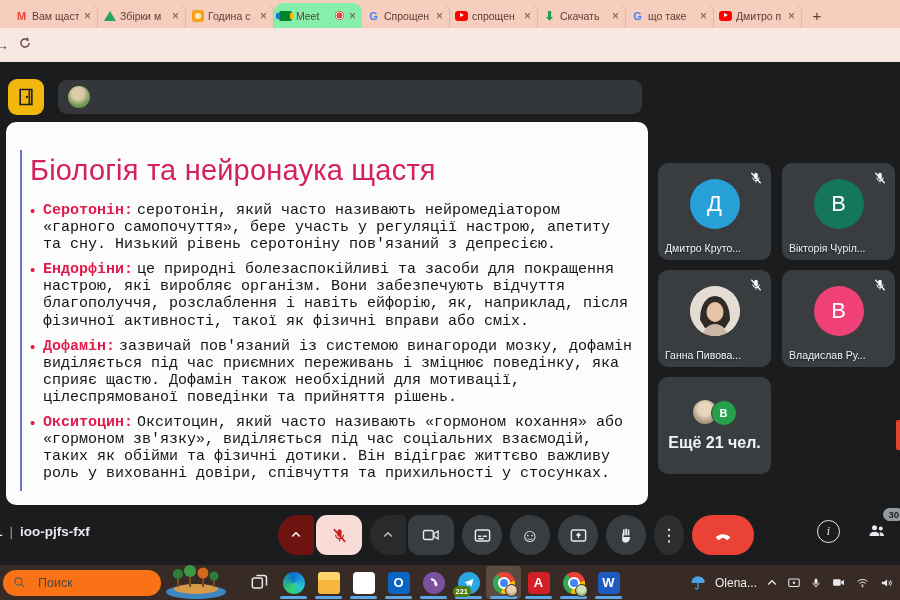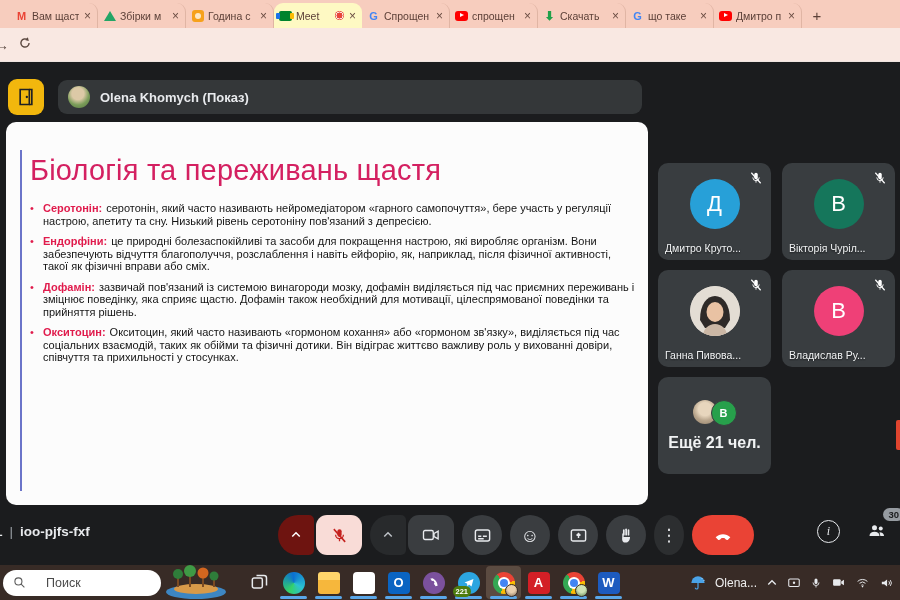--- a/index.html
+++ b/index.html
@@ -4,21 +4,21 @@
 <style>
   html,body{margin:0;padding:0}
   body{width:900px;height:600px;overflow:hidden;position:relative;
        font-family:"Liberation Sans",sans-serif;background:#1b1c1e;}
   
   .tabbar{position:absolute;top:0;left:0;width:900px;height:28px;background:#f7cdbe;
           display:flex;align-items:flex-end;padding-left:10px;box-sizing:border-box}
   .tab{width:88px;height:25px;display:flex;align-items:center;gap:4px;padding:0 5px;
        box-sizing:border-box;border-radius:9px 9px 0 0;position:relative;color:#5c4038;}
   .tab:not(.active){border-right:1px solid rgba(120,70,50,.18)}
-  .tab.active{background:#fef9c3;border-right:none}
+  .tab.active{background:#86efac;border-right:none}
   .tab .tlabel{font-size:10.5px;white-space:nowrap;overflow:hidden;flex:1}
   .tab .tclose{font-size:12px;color:#6b4d43;padding:0 1px;cursor:pointer}
   .tico{width:13px;height:13px;display:inline-flex;align-items:center;justify-content:center;
         font-size:11px;font-weight:bold;flex:none}
   .ic-gmail{color:#ea4335}
   .ic-google{color:#4285f4}
   .ic-drive{width:0;height:0;border-left:6px solid transparent;border-right:6px solid transparent;
             border-bottom:10px solid #23a566}
   .ic-classroom{width:12px;height:12px;background:#f6a11b;border-radius:3px;position:relative}
   .ic-classroom::after{content:"";position:absolute;left:3px;top:3px;width:6px;height:6px;
@@ -50,21 +50,21 @@
   .presenter-pill{width:584px;height:34px;border-radius:9px;background:#343739;display:flex;
                   align-items:center;gap:10px;padding:0 10px;box-sizing:border-box}
   .mini-ava{width:22px;height:22px;border-radius:50%;
             background:radial-gradient(circle at 45% 35%,#dcc9a6 0 32%,#7a9c59 60%,#56763f 100%);flex:none}
   .presenter-name{color:#e8eaed;font-size:13px;font-weight:bold}
   
   .slide{position:absolute;left:6px;top:60px;width:642px;height:383px;background:#fcfcfc;
          border-radius:10px;overflow:hidden}
   .slide-line{position:absolute;left:14px;top:28px;bottom:14px;width:2px;background:#6b74c9}
   .slide-title{margin:32px 14px 0 24px;font-size:29px;letter-spacing:.2px;color:#d42061}
-  .slide-body{margin:15px 12px 0 26px;font-family:Liberation Sans, sans-serif;font-size:11px;
+  .slide-body{margin:15px 12px 0 26px;font-family:Liberation Mono, monospace;font-size:15px;
               line-height:1.14;color:#141414}
   .bullet{position:relative;padding-left:11px;margin-bottom:8px}
   .bullet::before{content:"•";position:absolute;left:-2px;top:0;color:#e01b4c;font-family:"Liberation Sans",sans-serif}
   .term{color:#e01b4c;font-weight:bold;margin-right:4px}
   
   .tiles{position:absolute;left:658px;top:101px;width:237px;display:grid;
          grid-template-columns:113px 113px;grid-auto-rows:97px;column-gap:11px;row-gap:10px}
   .tile{position:relative;background:#393d40;border-radius:10px;box-sizing:border-box;overflow:hidden}
   .tile.speaking{border:3px solid #74a7f6}
   .tile-name{position:absolute;left:7px;bottom:6px;font-size:10.5px;color:#f1f3f4;white-space:nowrap;
@@ -108,22 +108,22 @@
   .dots{font-size:17px;color:#e8eaed;letter-spacing:0}
   .right-cluster{position:absolute;right:10px;top:14px;display:flex;align-items:center;gap:24px}
   .info-btn{width:21px;height:21px;border-radius:50%;border:1.5px solid #e8eaed;color:#e8eaed;
             display:flex;align-items:center;justify-content:center;font-size:12px;font-family:"Liberation Serif",serif;font-style:italic}
   .people-btn{position:relative;width:26px;height:24px;display:flex;align-items:center;justify-content:center}
   .count-badge{position:absolute;top:-11px;right:-14px;background:#969ba1;color:#1b1c1e;font-size:9.5px;
                font-weight:bold;border-radius:8px;padding:1px 5px}
   
   .taskbar{position:absolute;left:0;top:565px;width:900px;height:35px;background:#382b26;
            display:flex;align-items:center}
-  .search-pill{margin-left:3px;width:158px;height:26px;border-radius:13px;background:#ffffff;
-               display:flex;align-items:center;gap:20px;padding:4px 10px;box-sizing:border-box;flex:none}
+  .search-pill{margin-left:3px;width:158px;height:26px;border-radius:13px;background:#f97316;
+               display:flex;align-items:center;gap:12px;padding:4px 10px;box-sizing:border-box;flex:none}
   .search-pill span{font-size:12.5px;color:#4a4a4a}
   .weather{width:70px;height:35px;flex:none}
   .task-icons{display:flex;margin-left:10px}
   .tslot{width:35px;height:33px;display:flex;align-items:center;justify-content:center;position:relative;border-radius:4px}
   .tslot.running::after{content:"";position:absolute;bottom:0;left:4px;right:4px;height:3px;background:#5aa7e8;border-radius:2px}
   .tslot.active-app{background:#5b4b41}
   .app{width:22px;height:22px;border-radius:4px;display:flex;align-items:center;justify-content:center;
        font-weight:bold;color:#fff;font-size:13px;position:relative}
   .app.edge{border-radius:50%;background:conic-gradient(from 210deg,#35d267,#0b6fd0 40%,#2bc3d2 75%,#35d267)}
   .app.folder{background:linear-gradient(#ffd56b 0 35%,#f6b73c 35%);border-radius:3px}
@@ -228,27 +228,26 @@
   <div class="meet-header">
     <div class="door-box">
       <svg width="20" height="20" viewBox="0 0 24 24">
           <path d="M5 3h11v18H5z" fill="none" stroke="#202124" stroke-width="2"></path>
           <path d="M16 3h3v18h-3" fill="none" stroke="#202124" stroke-width="2"></path>
           <circle cx="13" cy="12" r="1.4" fill="#202124"></circle>
         </svg>
     </div>
     <div class="presenter-pill">
       <span class="mini-ava"></span>
-      <span class="presenter-name">Olena Khomych (Показ)</span>
     </div>
   </div>
 
   <div class="slide">
     <div class="slide-line"></div>
-    <div class="slide-title">Біологія та переживань щастя</div>
+    <div class="slide-title">Біологія та нейронаука щастя</div>
     <div class="slide-body">
       <div class="bullet">
         <span class="term">Серотонін:</span><span>серотонін, який часто називають нейромедіатором «гарного самопочуття», бере участь у регуляції настрою, апетиту та сну. Низький рівень серотоніну пов'язаний з депресією.</span>
       </div>
       <div class="bullet">
         <span class="term">Ендорфіни:</span><span>це природні болезаспокійливі та засоби для покращення настрою, які виробляє організм. Вони забезпечують відчуття благополуччя, розслаблення і навіть ейфорію, як, наприклад, після фізичної активності, такої як фізичні вправи або сміх.</span>
       </div>
       <div class="bullet">
         <span class="term">Дофамін:</span><span>зазвичай пов'язаний із системою винагороди мозку, дофамін виділяється під час приємних переживань і зміцнює поведінку, яка сприяє щастю. Дофамін також необхідний для мотивації, цілеспрямованої поведінки та прийняття рішень.</span>
       </div>

